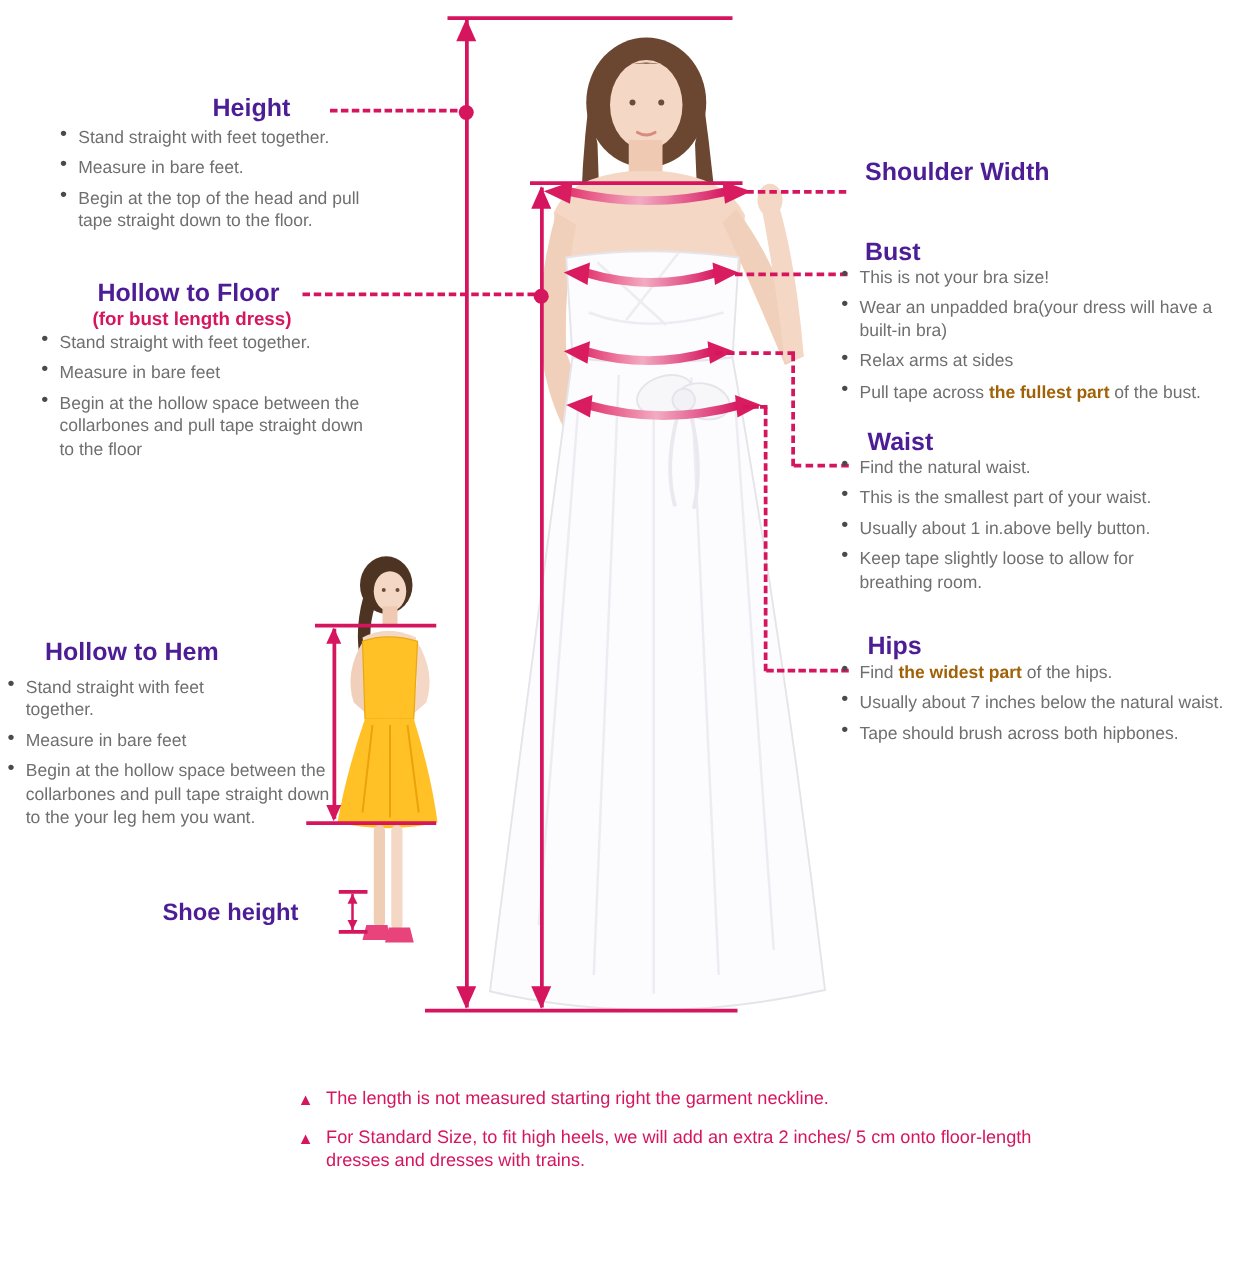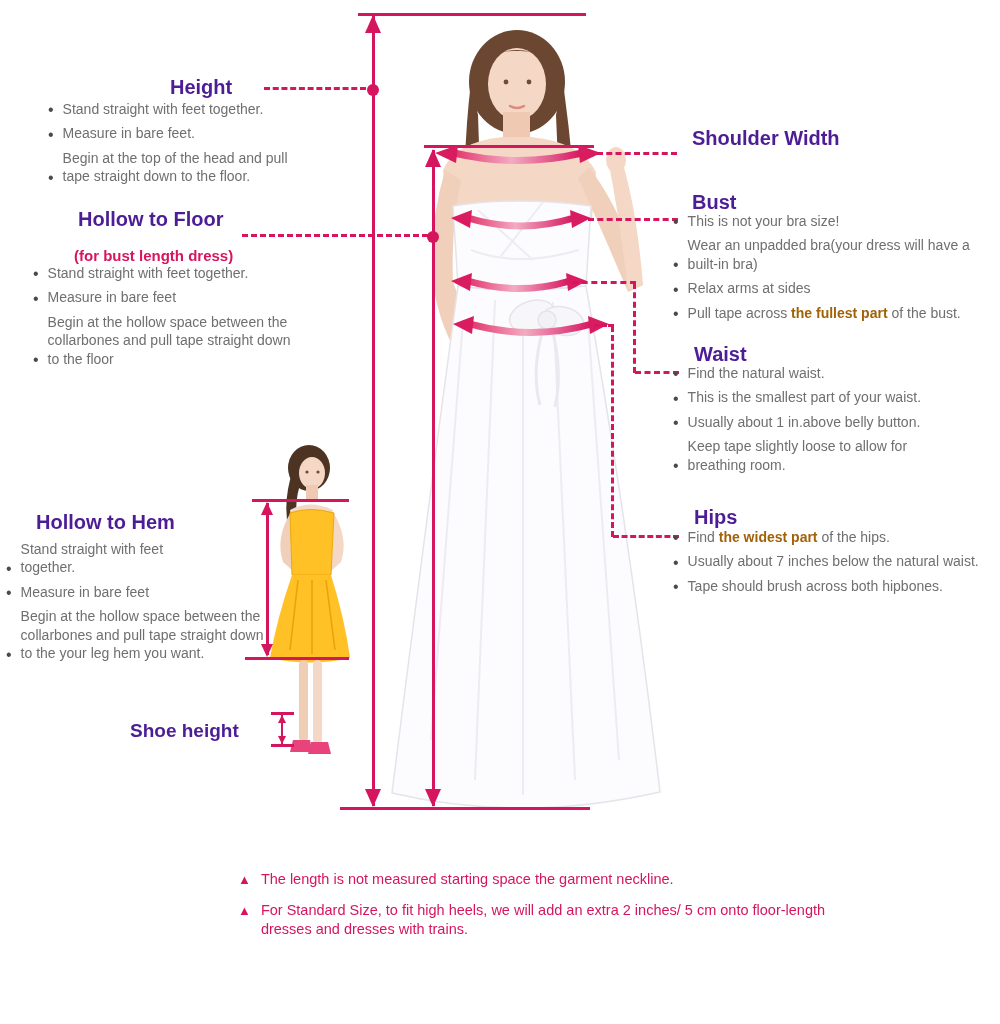--- a/index.html
+++ b/index.html
@@ -3,21 +3,21 @@
 <meta charset="utf-8">
 <style>
   html,body{margin:0;padding:0;background:#ffffff;}
   #canvas{position:relative;width:1000px;height:1024px;background:#ffffff;overflow:hidden;
           font-family:"Liberation Sans","DejaVu Sans",sans-serif;}
 
   
   .sec-title{position:absolute;color:#4c1d95;font-weight:bold;font-size:20px;white-space:nowrap;}
   .sec-sub{position:absolute;color:#d6155f;font-weight:bold;font-size:15px;white-space:nowrap;}
   ul.steps{position:absolute;list-style:none;margin:0;padding:0;color:#6f6f6f;font-size:14px;line-height:1.32;}
-  ul.steps li{display:flex;gap:9px;align-items:flex-end;margin-bottom:6px;}
+  ul.steps li{display:flex;gap:9px;align-items:flex-start;margin-bottom:6px;}
   ul.steps li::before{content:"\2022";color:#4a4a4a;font-size:16px;line-height:1;flex:0 0 auto;}
   ul.steps .hl{color:#a16207;font-weight:bold;}
   ul.steps span{display:inline;}
   ul.steps li p{margin:0;}
   .w175 p{max-width:175px;} .w250 p{max-width:250px;} .w258 p{max-width:258px;}
   .w275 p{max-width:275px;} .w285 p{max-width:285px;} .w300 p{max-width:300px;}
 
   ul.notes{position:absolute;list-style:none;margin:0;padding:0;color:#d6155f;font-size:14.5px;line-height:1.35;}
   ul.notes li{display:flex;gap:10px;align-items:flex-start;margin-bottom:11px;}
   ul.notes li::before{content:"\25B2";color:#d6155f;font-size:13px;line-height:1.5;flex:0 0 auto;}
@@ -188,21 +188,21 @@
         <p>Stand straight with feet together.</p>
       </li>
     <li>
         <p>Measure in bare feet.</p>
       </li>
     <li class="w250">
         <p>Begin at the top of the head and pull tape straight down to the floor.</p>
       </li>
   </ul>
 
-  <div class="sec-title" style="left:78px;top:208px;">Hollow to Floor</div>
+  <div class="sec-title" style="left:78px;top:224px;">Hollow to Floor</div>
   <div class="sec-sub" style="left:74px;top:247px;">(for bust length dress)</div>
   <ul class="steps" style="left:33px;top:264px;width:310px;">
     <li>
         <p>Stand straight with feet together.</p>
       </li>
     <li>
         <p>Measure in bare feet</p>
       </li>
     <li class="w258">
         <p>Begin at the hollow space between the collarbones and pull tape straight down to the floor</p>
@@ -266,20 +266,20 @@
     <li class="w300">
         <p>Usually about 7 inches below the natural waist.</p>
       </li>
     <li>
         <p>Tape should brush across both hipbones.</p>
       </li>
   </ul>
 
   <ul class="notes" style="left:238px;top:870px;width:640px;">
     <li>
-        <p>The length is not measured starting space the garment neckline.</p>
+        <p>The length is not measured starting right the garment neckline.</p>
       </li>
     <li>
         <p>For Standard Size, to fit high heels, we will add an extra 2 inches/ 5 cm onto floor-length dresses and dresses with trains.</p>
       </li>
   </ul>
 
 </div>
 
 </body></html>

